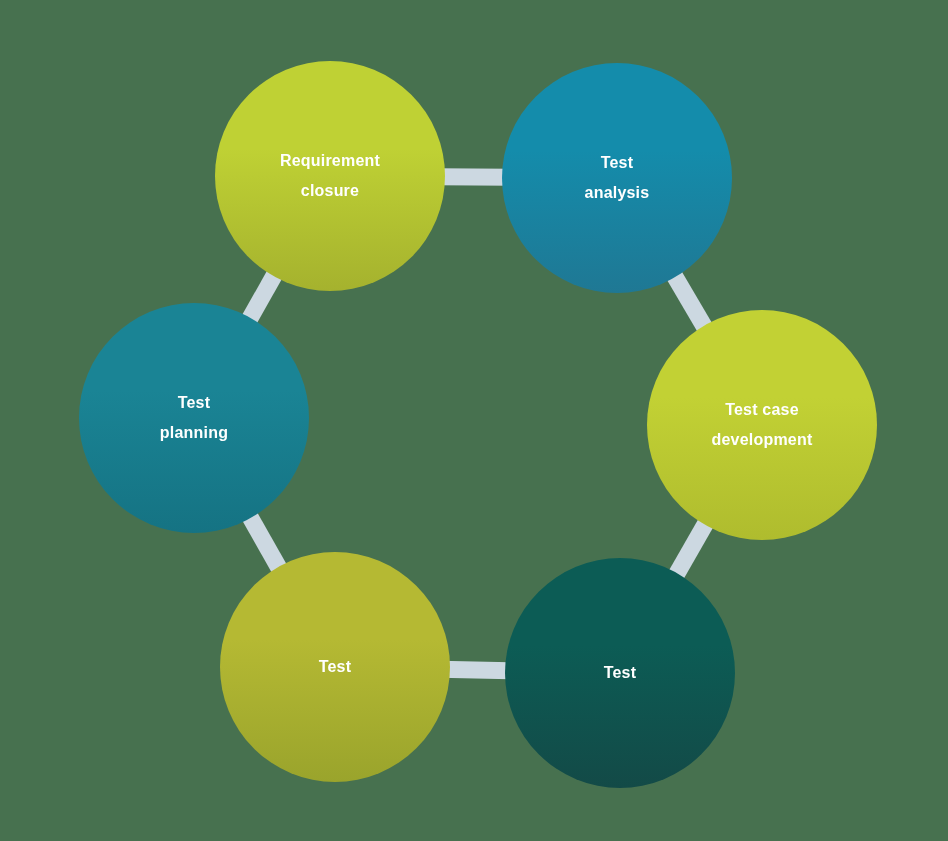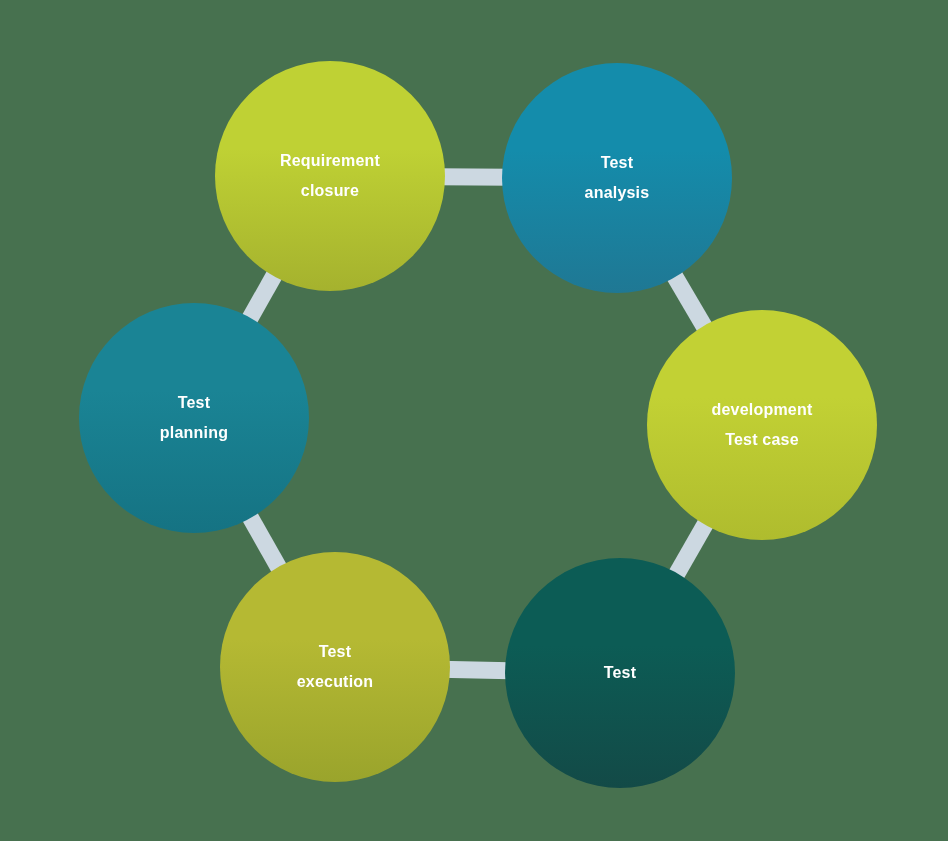--- a/index.html
+++ b/index.html
@@ -73,35 +73,34 @@
 
   <div class="circle" id="stage-1" style="background: linear-gradient(rgb(20, 140, 171) 0%, rgb(20, 140, 171) 38%, rgb(31, 120, 148) 100%);">
     <div class="label" style="color: rgb(255, 255, 255);">
       <span>Test</span>
       <span>analysis</span>
     </div>
   </div>
 
   <div class="circle" id="stage-2" style="background: linear-gradient(rgb(194, 209, 52) 0%, rgb(194, 209, 52) 38%, rgb(175, 188, 46) 100%);">
     <div class="label" style="color: rgb(255, 255, 255);">
+      <span>Test case</span>
       <span>development</span>
-      <span>Test case</span>
     </div>
   </div>
 
   <div class="circle" id="stage-3" style="background: linear-gradient(rgb(12, 92, 85) 0%, rgb(12, 92, 85) 38%, rgb(19, 74, 71) 100%);">
     <div class="label" style="color: rgb(255, 255, 255);">
       <span>Test</span>
     </div>
   </div>
 
   <div class="circle" id="stage-4" style="background: linear-gradient(rgb(181, 185, 51) 0%, rgb(181, 185, 51) 38%, rgb(154, 164, 44) 100%);">
     <div class="label" style="color: rgb(255, 255, 255);">
       <span>Test</span>
-      <span>execution</span>
     </div>
   </div>
 
   <div class="circle" id="stage-5" style="background: linear-gradient(rgb(26, 132, 149) 0%, rgb(26, 132, 149) 38%, rgb(21, 115, 131) 100%);">
     <div class="label" style="color: rgb(255, 255, 255);">
       <span>Test</span>
       <span>planning</span>
     </div>
   </div>
 

